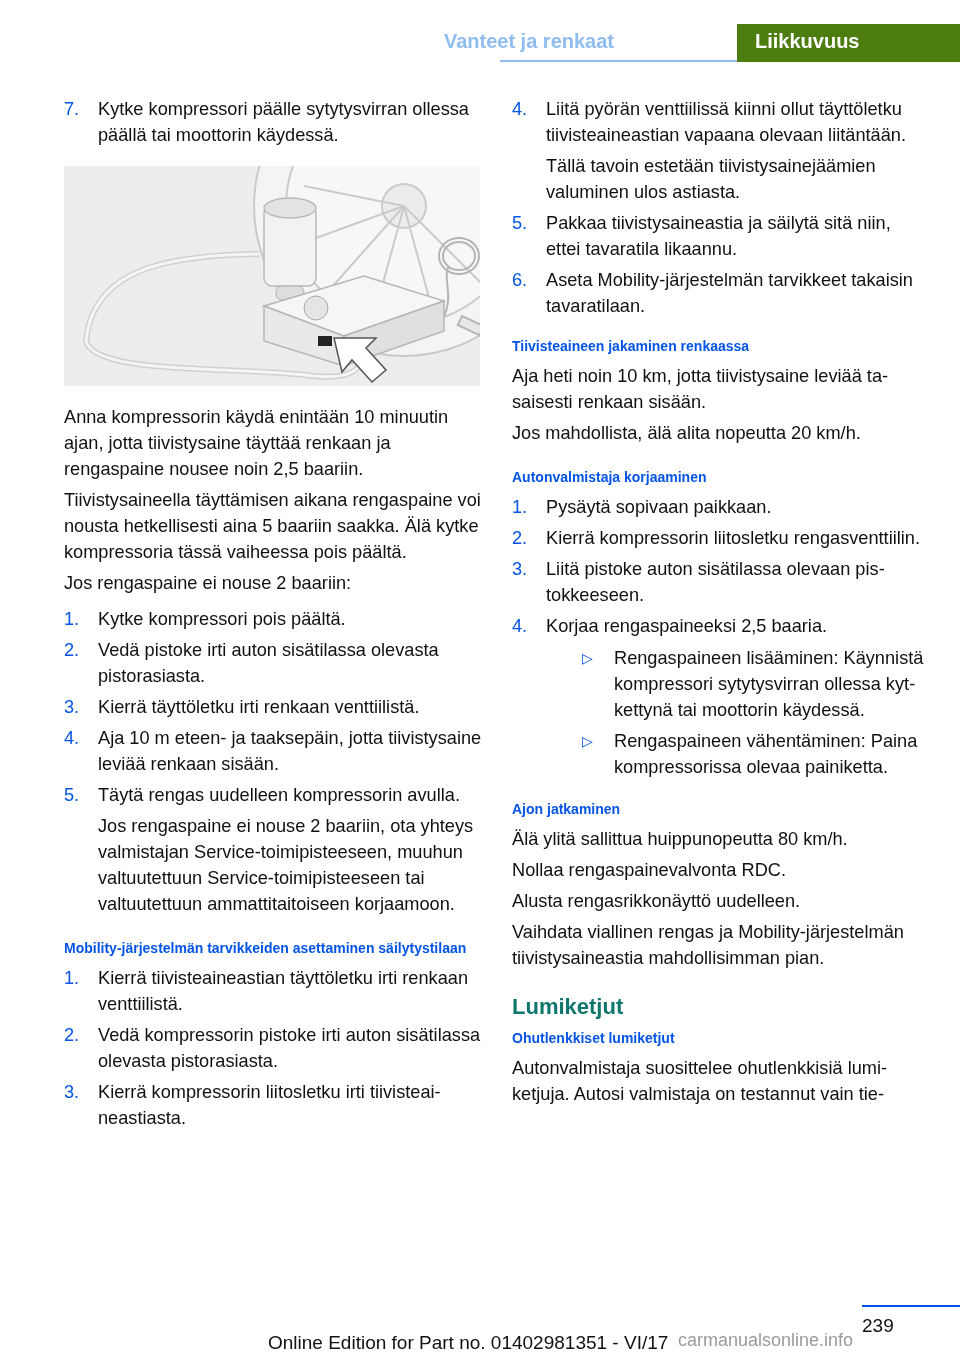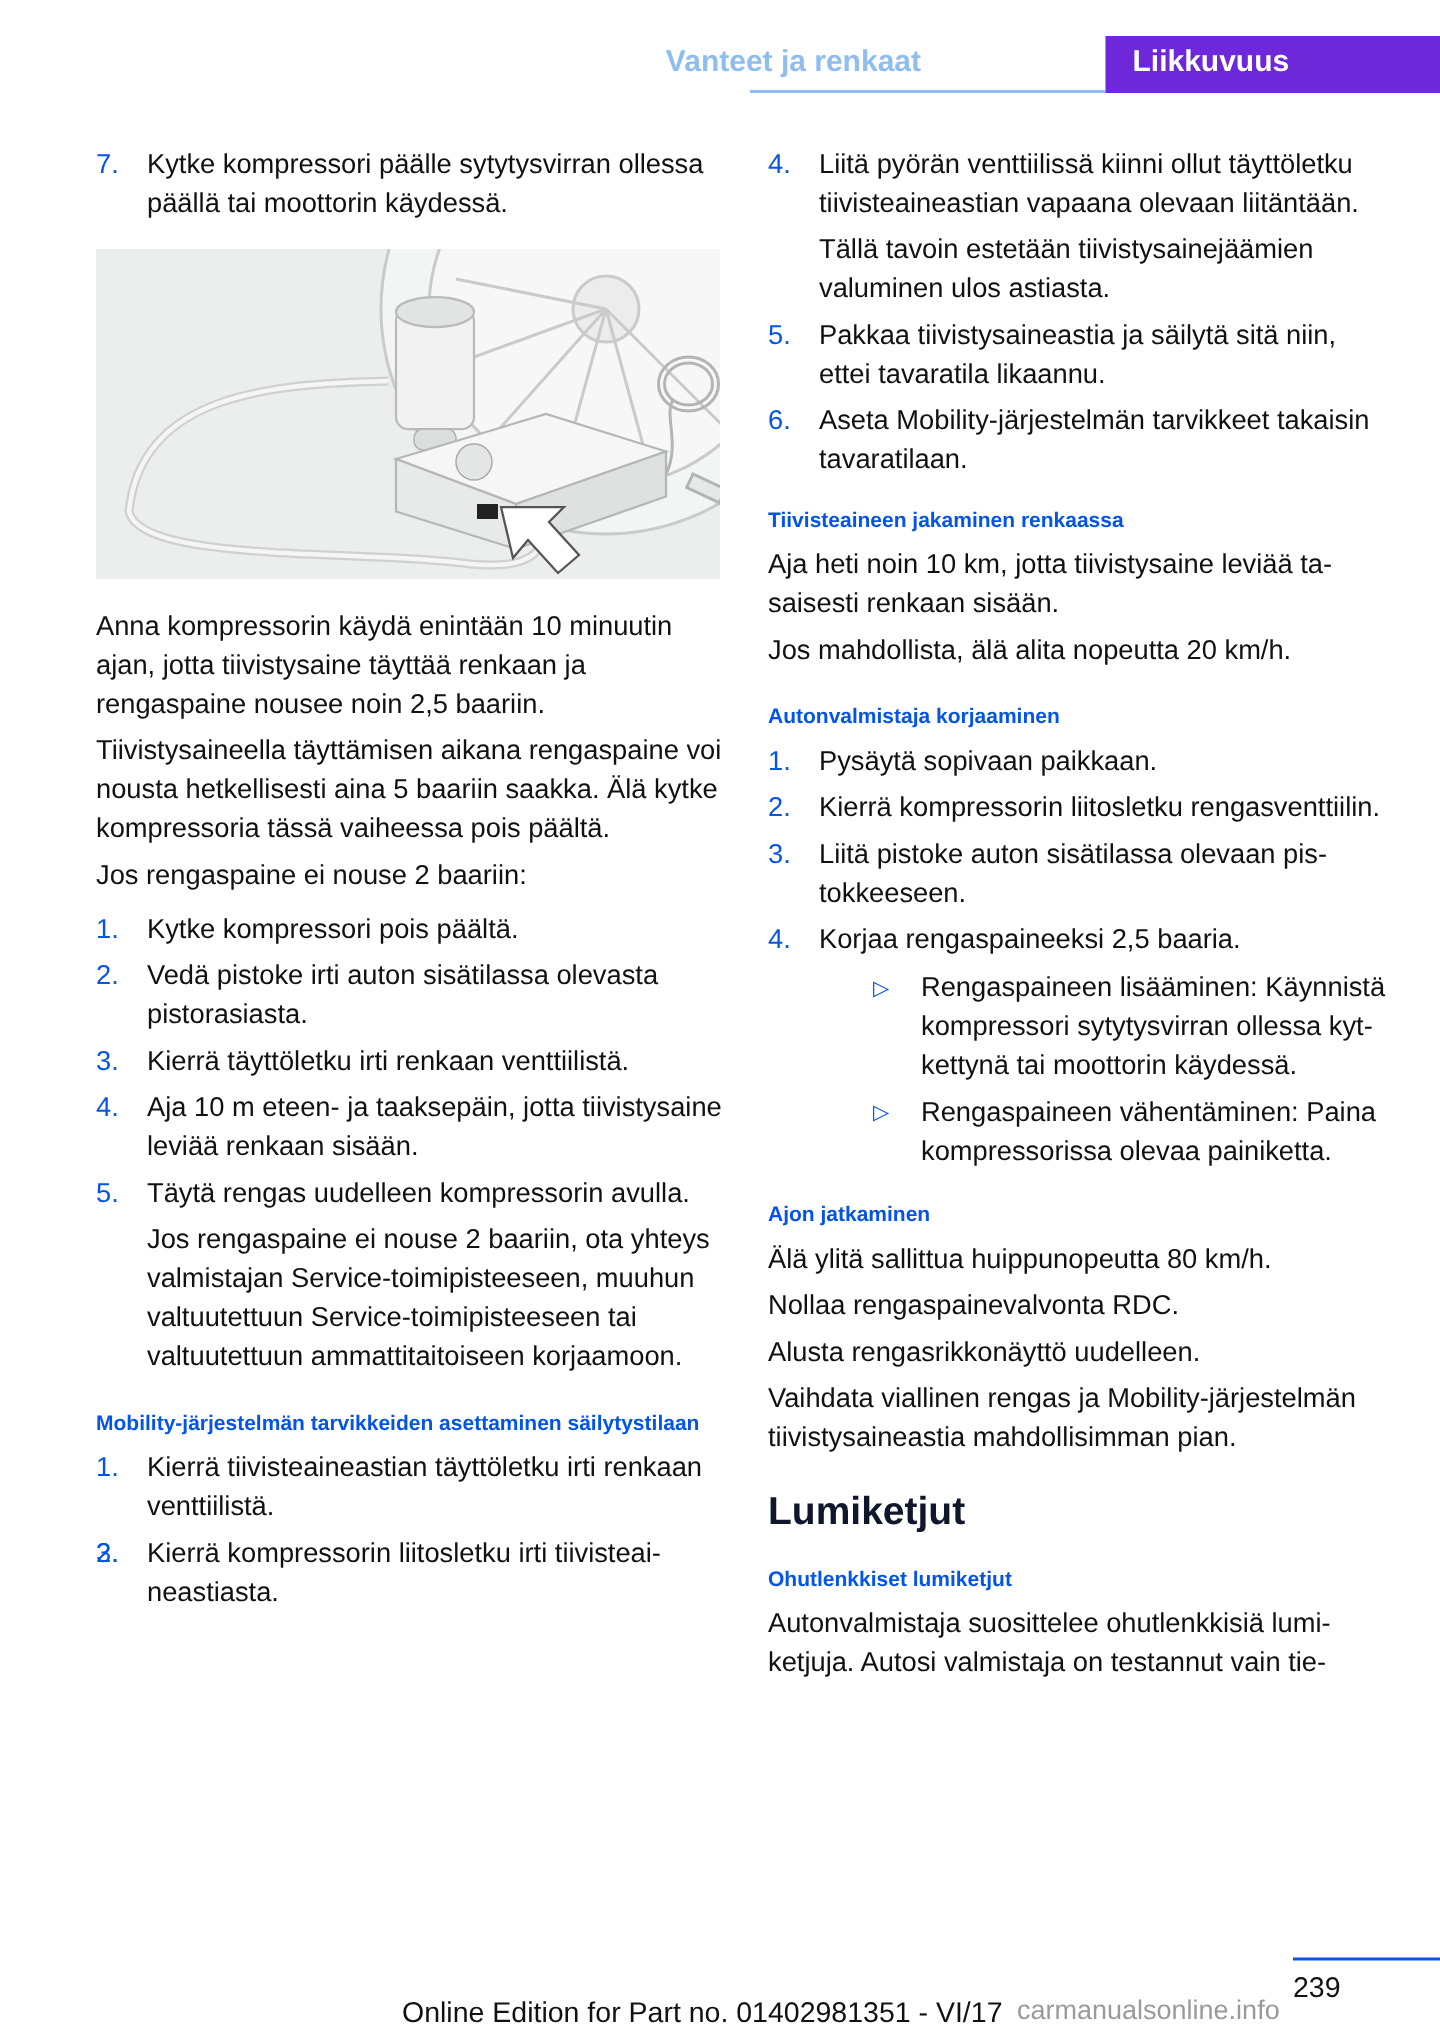--- a/index.html
+++ b/index.html
@@ -3,34 +3,34 @@
 <meta charset="utf-8">
 <style>
   * { box-sizing: border-box; margin: 0; padding: 0; }
   html, body { width: 960px; height: 1362px; background: #ffffff; overflow: hidden; }
   body { position: relative; font-family: "Liberation Sans", "DejaVu Sans", sans-serif; color: #111; }
 
   
   .hdr { position: absolute; top: 24px; left: 0; width: 856px; height: 38px; }
   .hdr-line { position: absolute; left: 500px; top: 36px; width: 237px; height: 2px; background: #8fbdf0; }
   .tab-prev { position: absolute; right: 242px; top: 6px; font-size: 20px; font-weight: bold; color: #8fbdf0; }
-  .tab-curr { position: absolute; left: 737px; top: 0; width: 223px; height: 38px; background: #6d28d9; color: #fff; font-size: 20px; font-weight: bold; padding: 6px 0 0 18px; }
+  .tab-curr { position: absolute; left: 737px; top: 0; width: 223px; height: 38px; background: #4d7c0f; color: #fff; font-size: 20px; font-weight: bold; padding: 6px 0 0 18px; }
 
   .col { position: absolute; top: 96px; width: 420px; font-size: 18.2px; line-height: 26px; }
   .col-left { left: 64px; }
   .col-right { left: 512px; width: 416px; }
 
   .ol-item { position: relative; padding-left: 34px; margin-bottom: 5px; }
   .ol-num { position: absolute; left: 0; top: 0; color: #0454e6; }
   .ol-item .sub { margin-top: 5px; }
 
   .para { margin-bottom: 5px; }
 
   .h2 { color: #0454e6; font-weight: bold; font-size: 14px; line-height: 26px; margin-top: 16px; margin-bottom: 4px; }
-  .h1 { color: #0f172a; font-weight: bold; font-size: 26px; line-height: 36px; margin-top: 18px; margin-bottom: 14px; }
+  .h1 { color: #0f766e; font-weight: bold; font-size: 22px; line-height: 36px; margin-top: 18px; }
 
   .ul-item { position: relative; padding-left: 34px; margin-bottom: 5px; }
   .ul-mark { position: absolute; left: 2px; top: 0; color: #0454e6; font-size: 14px; }
   .nested { padding-left: 34px; margin-top: 6px; }
 
   .figure { width: 416px; height: 220px; background: #eceded; margin: 18px 0 18px 0; position: relative; overflow: hidden; }
   .figure svg { position: absolute; left: 0; top: 0; }
 
   .footer-line { position: absolute; left: 862px; top: 1305px; width: 98px; height: 2px; background: #0454e6; }
   .page-num { position: absolute; left: 862px; top: 1315px; font-size: 19px; color: #111; }
@@ -122,20 +122,21 @@
   </div>
 
   <h2 class="h2" style="margin-top:18px">Mobility-järjestelmän tarvikkeiden asettaminen säilytystilaan</h2>
 
   <div class="ol-item">
     <span class="ol-num">1.</span>
     <span>Kierrä tiivisteaineastian täyttöletku irti ren­kaan venttiilistä.</span>
   </div>
   <div class="ol-item">
     <span class="ol-num">2.</span>
+    <span>Vedä kompressorin pistoke irti auton sisä­tilassa olevasta pistorasiasta.</span>
   </div>
   <div class="ol-item">
     <span class="ol-num">3.</span>
     <span>Kierrä kompressorin liitosletku irti tiivisteai­neastiasta.</span>
   </div>
 </div>
 
 <div class="col col-right">
   <div class="ol-item">
     <span class="ol-num">4.</span>

